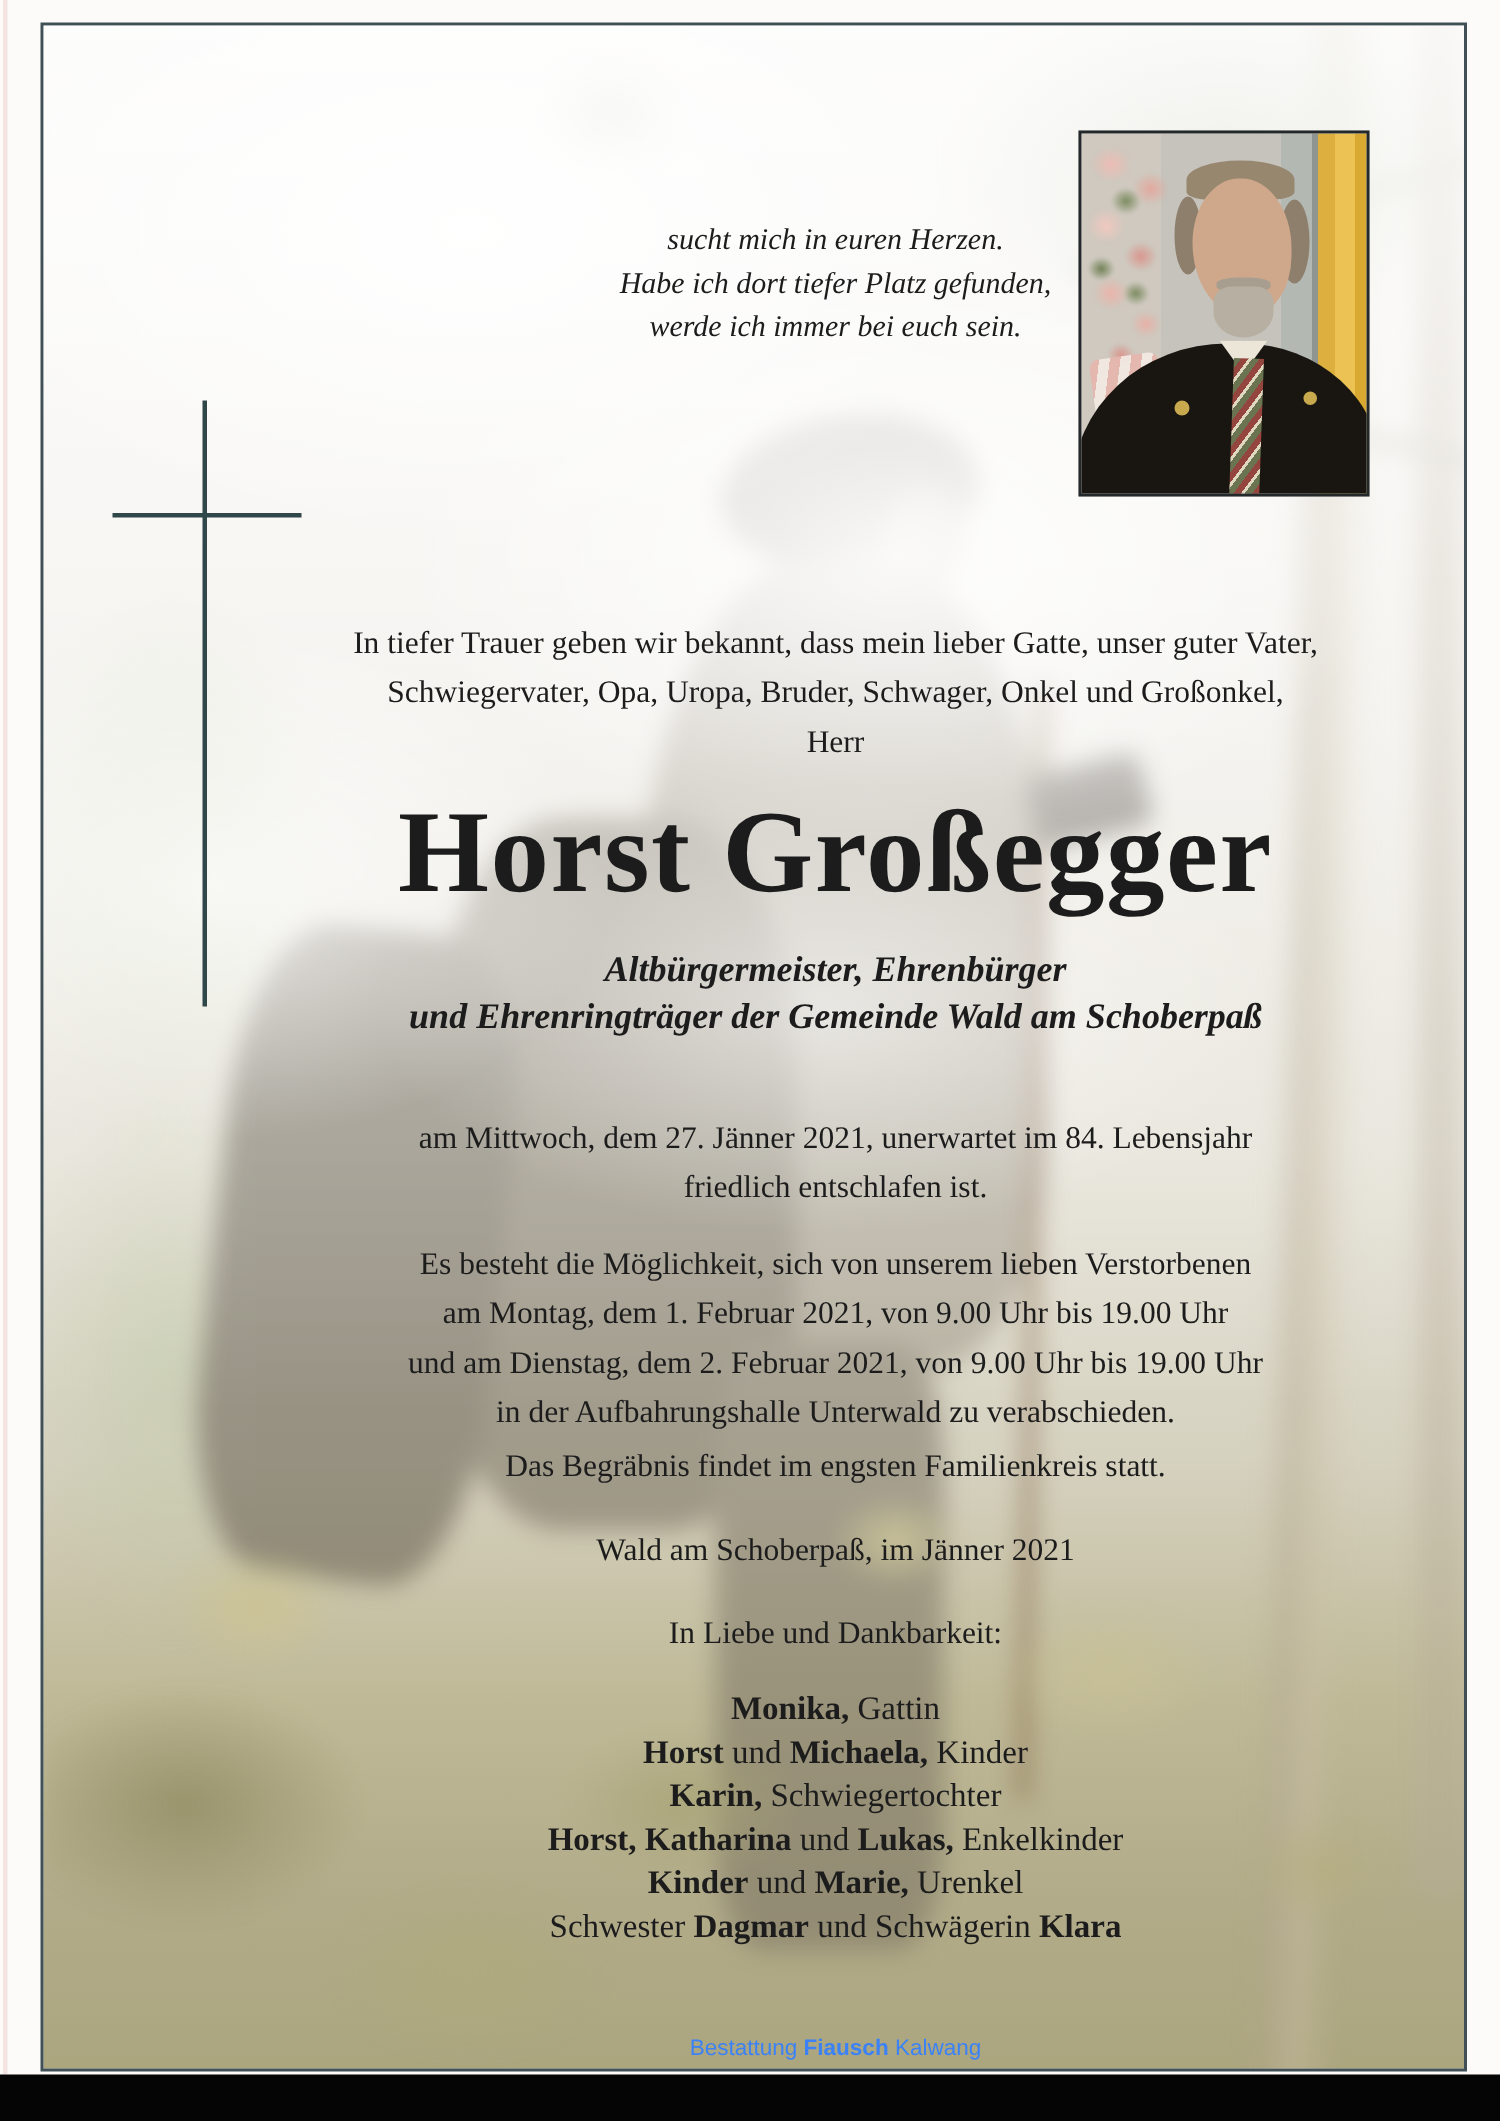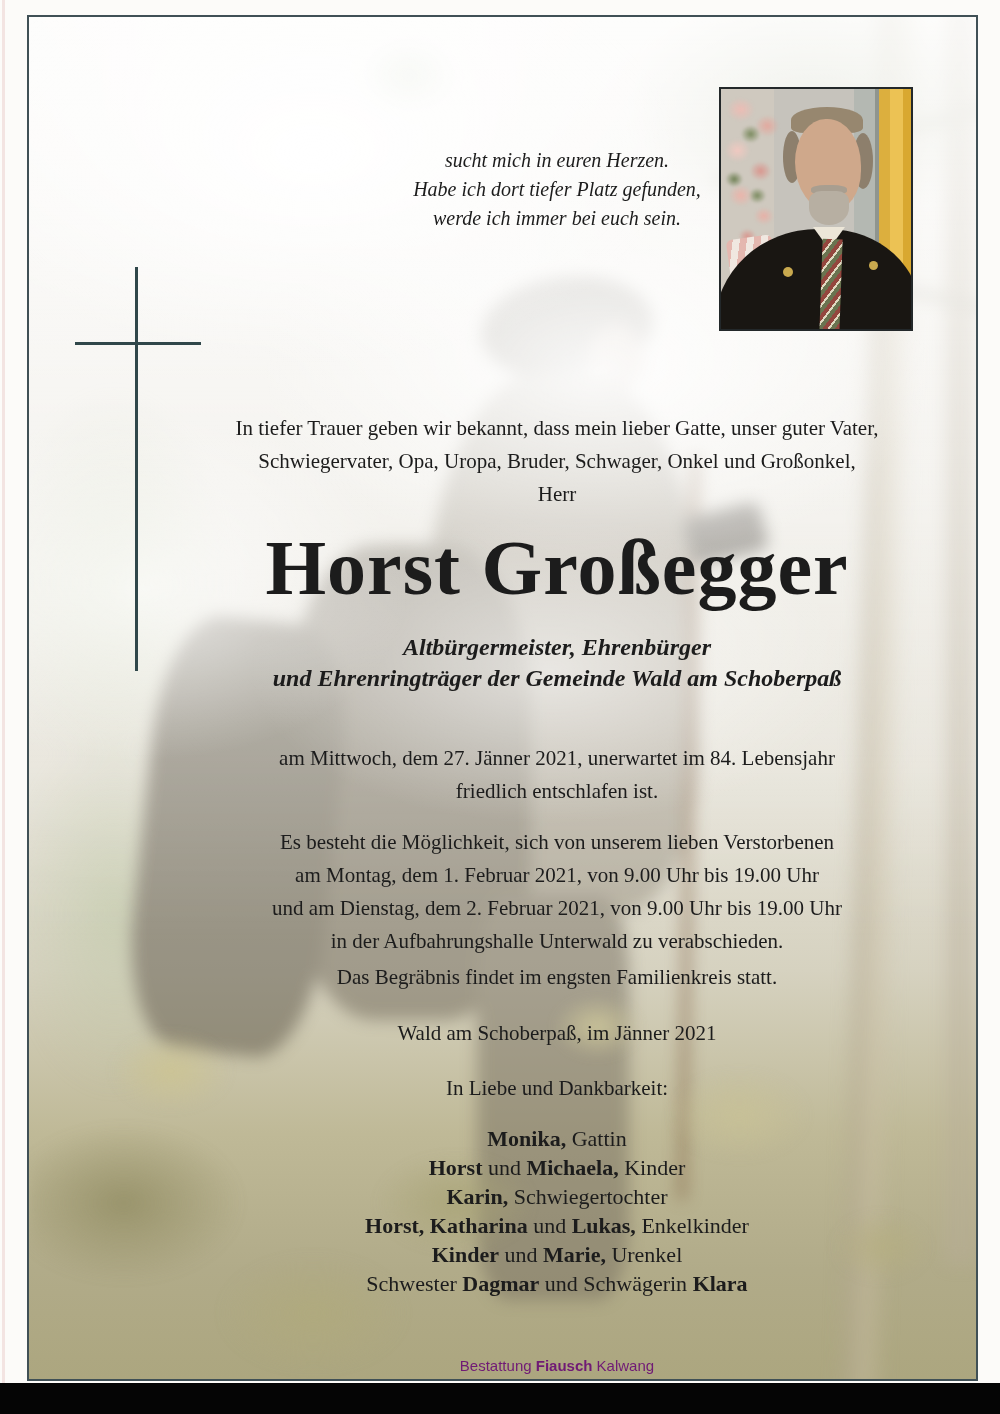--- a/index.html
+++ b/index.html
@@ -99,21 +99,21 @@
   .announcement{top:412px;font-size:21px;line-height:33px;}
   .deceased-name{top:523px;font-size:78px;line-height:90px;font-weight:bold;letter-spacing:1px;margin:0;}
   .titles{top:632px;font-size:24px;line-height:31px;font-weight:bold;font-style:italic;}
   .death-notice{top:742px;font-size:21px;line-height:33px;}
   .visitation{top:826px;font-size:21px;line-height:33px;}
   .funeral-note{top:961px;font-size:21px;line-height:33px;}
   .place-date{top:1017px;font-size:21px;line-height:33px;}
   .gratitude{top:1072px;font-size:21px;line-height:33px;}
   .family{top:1124px;font-size:22px;line-height:29px;}
   .closing{top:1320px;font-size:21px;line-height:33px;}
-  .funeral-home{top:1356px;font-family:"Liberation Sans","DejaVu Sans",sans-serif;font-size:15px;line-height:20px;color:#701a75;}
+  .funeral-home{top:1356px;font-family:"Liberation Sans","DejaVu Sans",sans-serif;font-size:15px;line-height:20px;color:#3b82f6;}
   .b{font-weight:bold;}
 </style>
 </head>
 <body>
 
 <div class="page">
 
   <div class="scan-edge-line"></div>
 
   <div class="card-frame">

